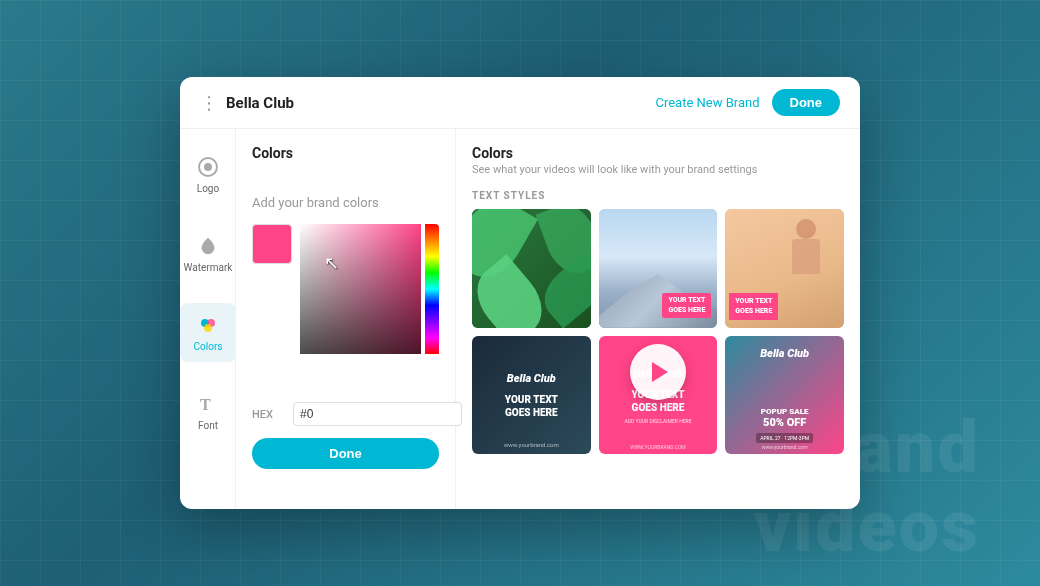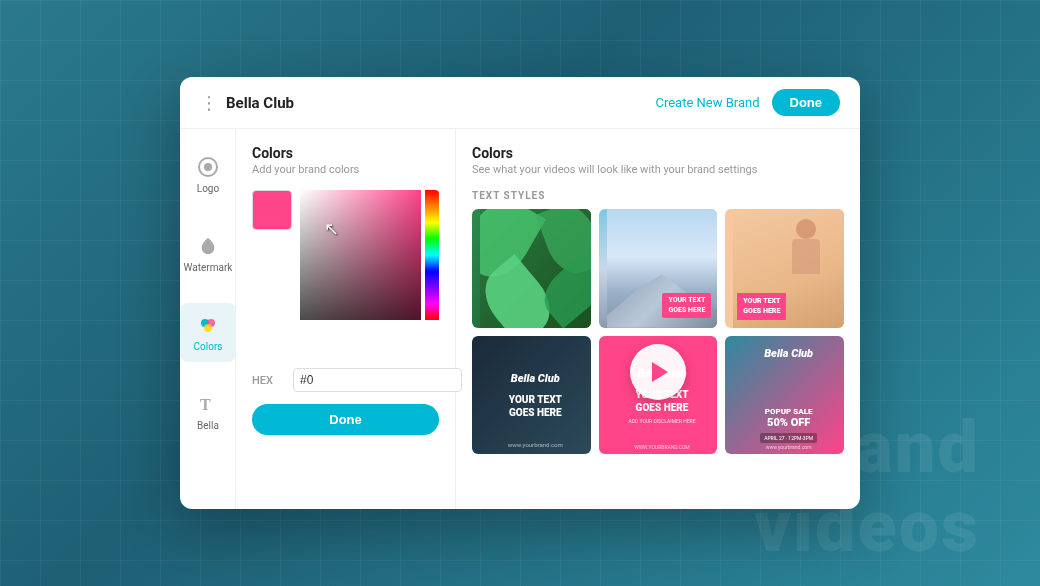--- a/index.html
+++ b/index.html
@@ -163,23 +163,24 @@
     }
 
     .section-title {
       font-size: 14px;
       font-weight: 700;
       color: #222;
       margin-bottom: 2px;
     }
 
     .section-subtitle {
-      font-size: 11px;
+      font-size: 13px;
       color: #999;
       margin-bottom: 14px;
+      margin-top: 32px;
     }
 
     
     .color-picker-area {
       display: flex;
       gap: 8px;
       align-items: flex-start;
       margin-bottom: 10px;
     }
 
@@ -268,21 +269,20 @@
       display: grid;
       grid-template-columns: repeat(3, 1fr);
       gap: 8px;
     }
 
     .preview-card {
       border-radius: 6px;
       overflow: hidden;
       aspect-ratio: 1;
       position: relative;
-      padding-left: 8px;
     }
 
     
     .play-overlay {
       position: absolute;
       top: 50%;
       left: 50%;
       transform: translate(-50%, calc(-50% + 40px));
       width: 56px;
       height: 56px;
@@ -553,21 +553,21 @@
         </div>
         <span class="item-label" style="color:#00b8d4;">Colors</span>
       </div>
 
       <div class="sidebar-item">
         <div class="icon-shape">
           <svg class="font-svg" viewBox="0 0 20 20" fill="none">
             <text x="2" y="16" font-size="16" font-weight="bold" fill="#aaa" font-family="serif">T</text>
           </svg>
         </div>
-        <span class="item-label">Bella</span>
+        <span class="item-label">Font</span>
       </div>
 
 
     </div>
 
     <div class="colors-section">
       <div class="section-title">Colors</div>
       <div class="section-subtitle">Add your brand colors</div>
 
       <div class="color-picker-area">

